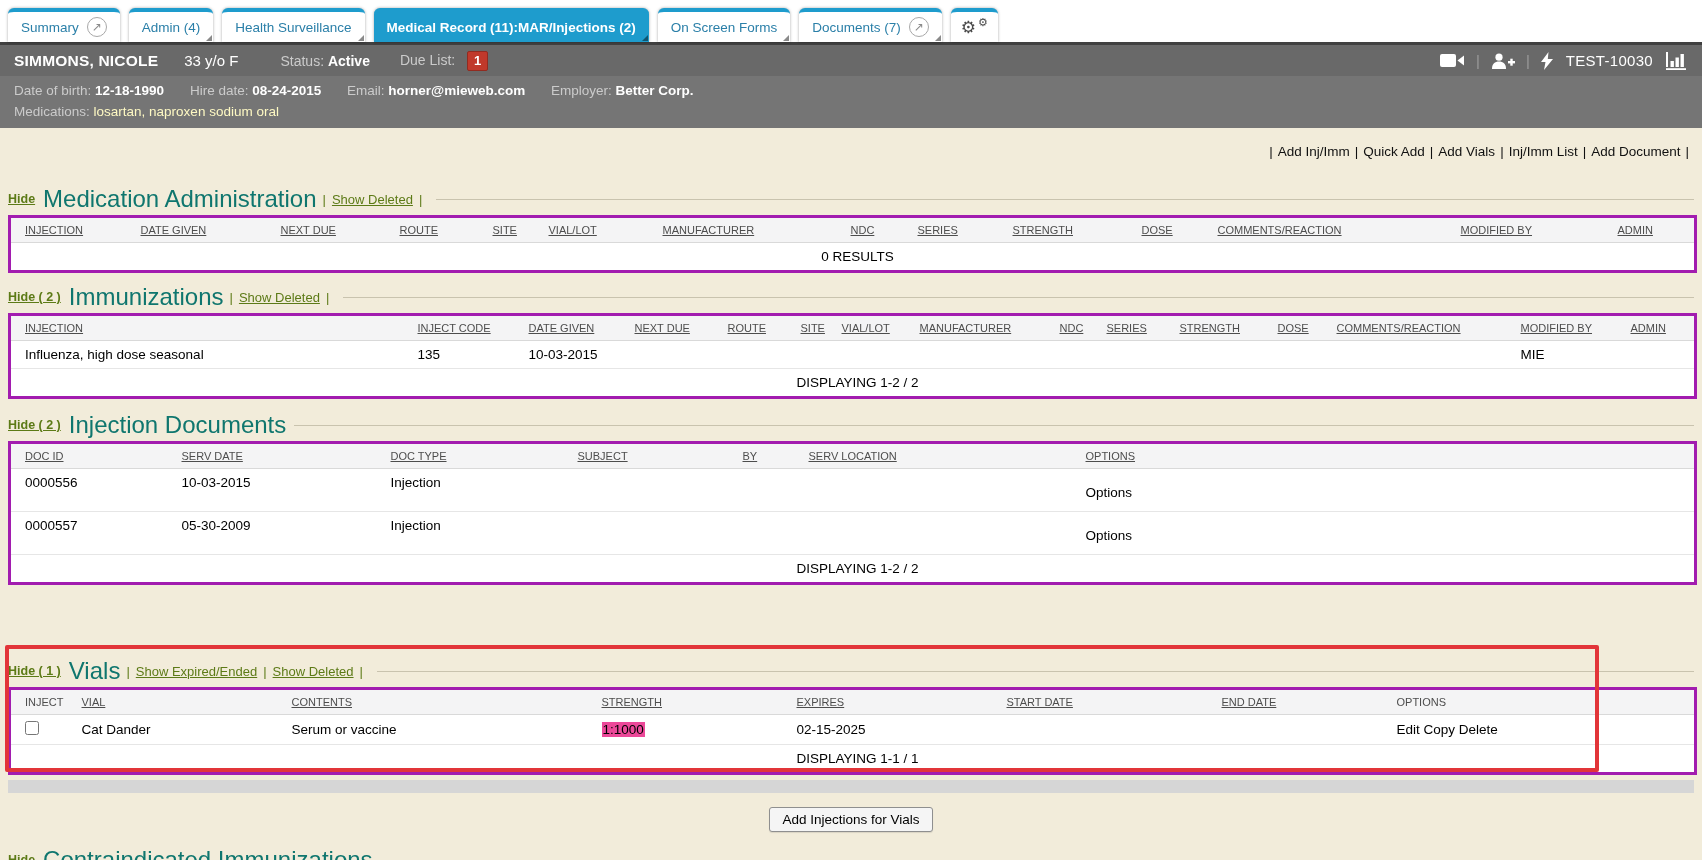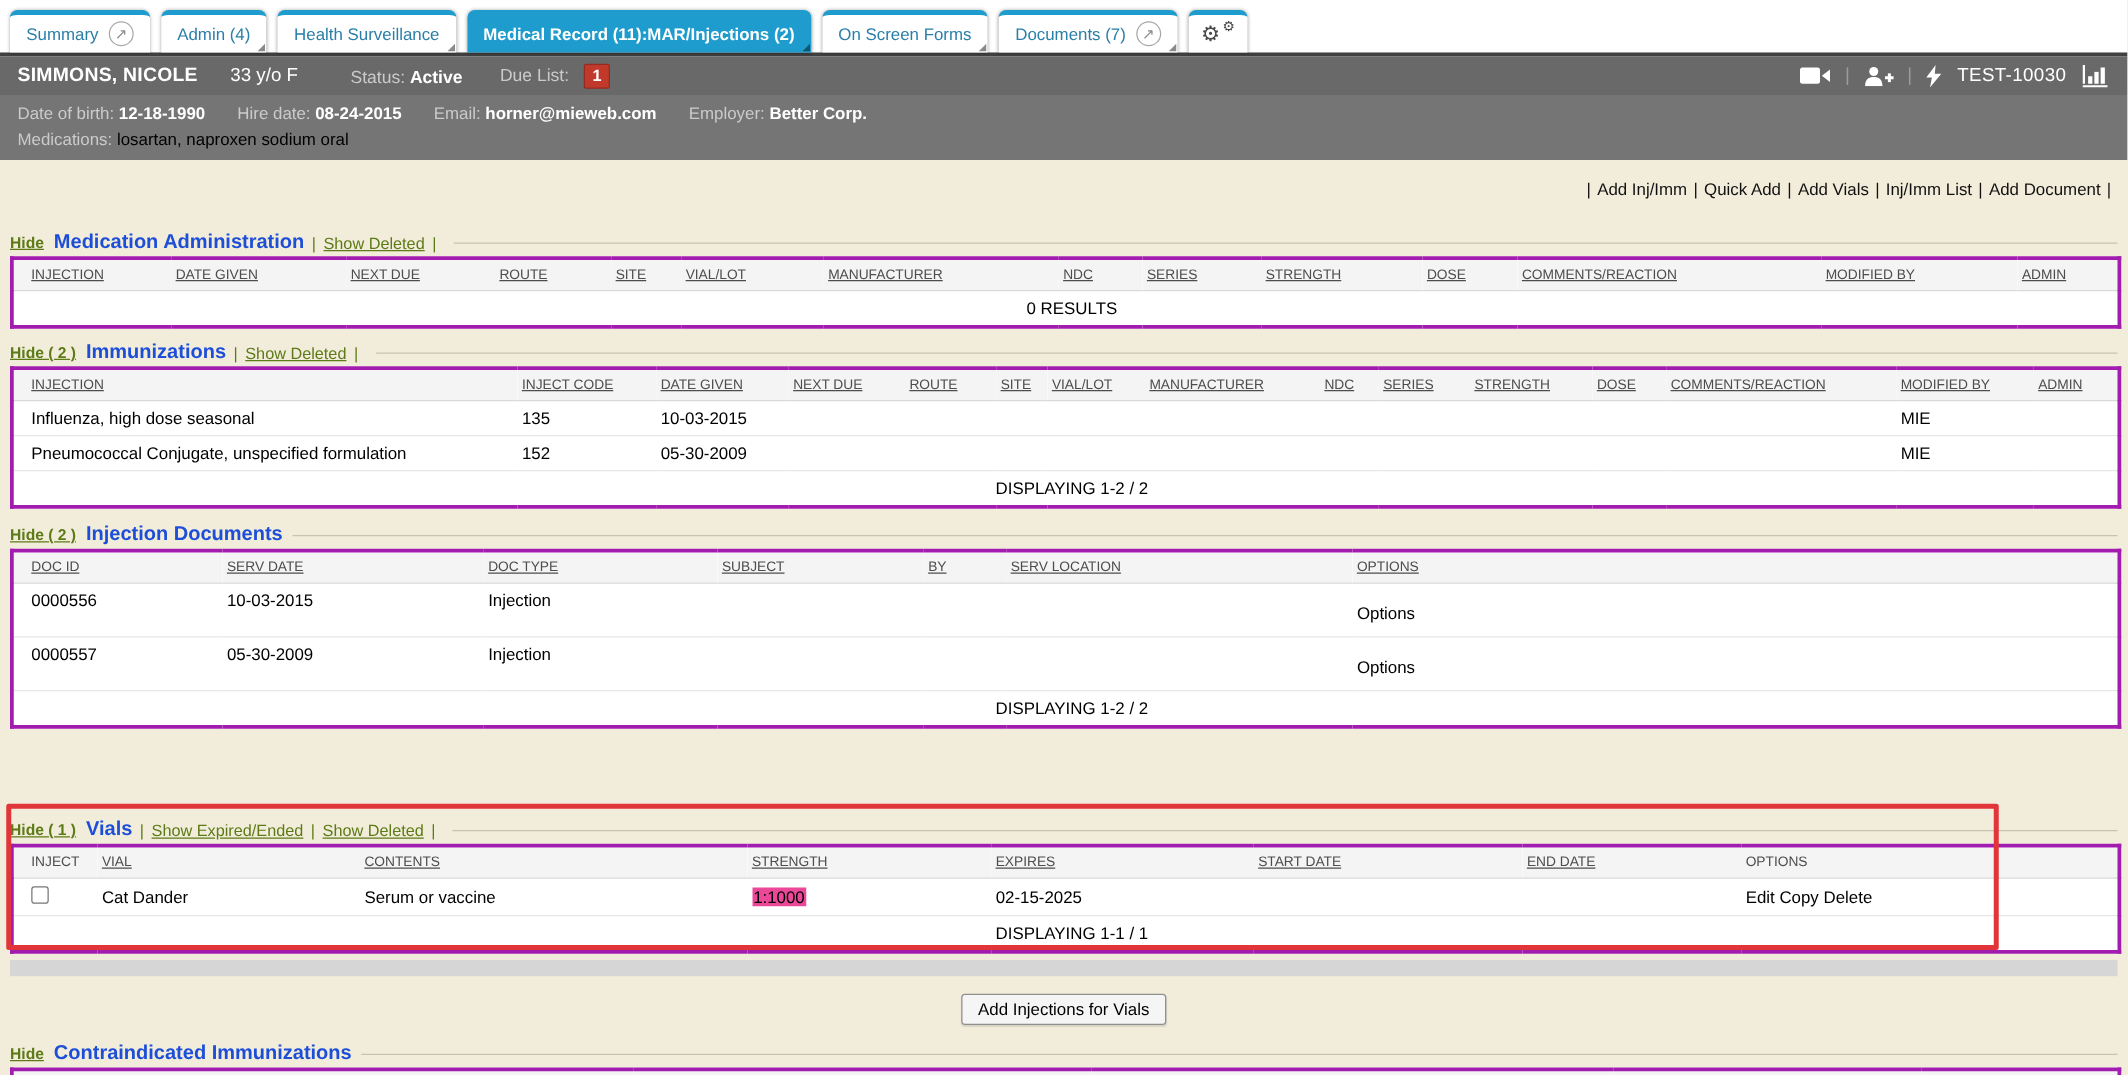--- a/index.html
+++ b/index.html
@@ -36,32 +36,32 @@
   .pt-due { margin-left:30px; font-size:14px; }
   .due-badge { display:inline-block; background:#c0392b; border:1px solid #922b20;
     color:#fff; font-weight:bold; padding:0 6px; margin-left:8px; border-radius:2px;
     font-size:13px; line-height:18px; cursor:pointer; }
   .pt-spacer { flex:1; }
   .hdr-icons { display:flex; align-items:center; gap:11px; }
   .hdr-sep { color:#9b9b9b; font-size:15px; }
   .chart-id { font-size:15px; letter-spacing:.3px; margin:0 2px; }
   .pt-line { font-size:13.5px; line-height:21px; }
   .pt-line .field { margin-right:22px; }
-  .meds { color:#000000; }
+  .meds { color:#fef9c3; }
 
   
   .content { padding:0 8px; }
   .toolbar-links { text-align:right; margin-top:16px; font-weight:normal; font-size:13.5px; color:#111; }
   .toolbar-links a { color:#111; text-decoration:none; cursor:pointer; }
   .tb-pipe { margin:0 5px; }
 
   .sec-head { display:flex; align-items:center; margin:0 0 2px 0; }
   .hide-link { color:#5c7a16; font-weight:bold; font-size:12.5px; text-decoration:underline;
     cursor:pointer; margin-right:8px; white-space:nowrap; }
-  .sec-title { color:#1d4ed8; font-weight:bold; font-size:16px; white-space:nowrap; }
+  .sec-title { color:#0f766e; font-weight:normal; font-size:24px; white-space:nowrap; }
   .sec-pipe { color:#5c7a16; font-size:13px; margin:0 6px; }
   .sec-link { color:#5c7a16; font-size:13px; text-decoration:underline; cursor:pointer; white-space:nowrap; }
   .rule { flex:1; border-top:1px solid #c9c3ae; margin-left:8px; }
 
   table.grid { width:1686px; border-collapse:collapse; table-layout:fixed; background:#fff;
     border:3px solid #a21caf; }
   table.grid th { background:#f4f4f5; color:#4d4d4d; font-weight:normal; font-size:11px;
     text-align:left; padding:6px 4px; border-bottom:1px solid #d9d9d9;
     text-decoration:underline; cursor:pointer; white-space:nowrap; overflow:hidden; }
   table.grid th.nou { text-decoration:none; cursor:default; }
@@ -311,28 +311,20 @@
       <tbody>
         <tr>
           <td>Influenza, high dose seasonal</td>
           <td>135</td>
           <td>10-03-2015</td>
           <td colspan="10"></td>
           <td>MIE</td>
           <td></td>
         </tr>
         <tr>
-          <td>Pneumococcal Conjugate, unspecified formulation</td>
-          <td>152</td>
-          <td>05-30-2009</td>
-          <td colspan="10"></td>
-          <td>MIE</td>
-          <td></td>
-        </tr>
-        <tr>
             <td class="footer-row" colspan="15">DISPLAYING 1-2 / 2</td>
           </tr>
       </tbody>
     </table>
   </div>
 
   <div class="sec sec-injdocs">
     <div class="sec-head">
       <a class="hide-link">Hide ( 2 )</a>
       <span class="sec-title">Injection Documents</span>

